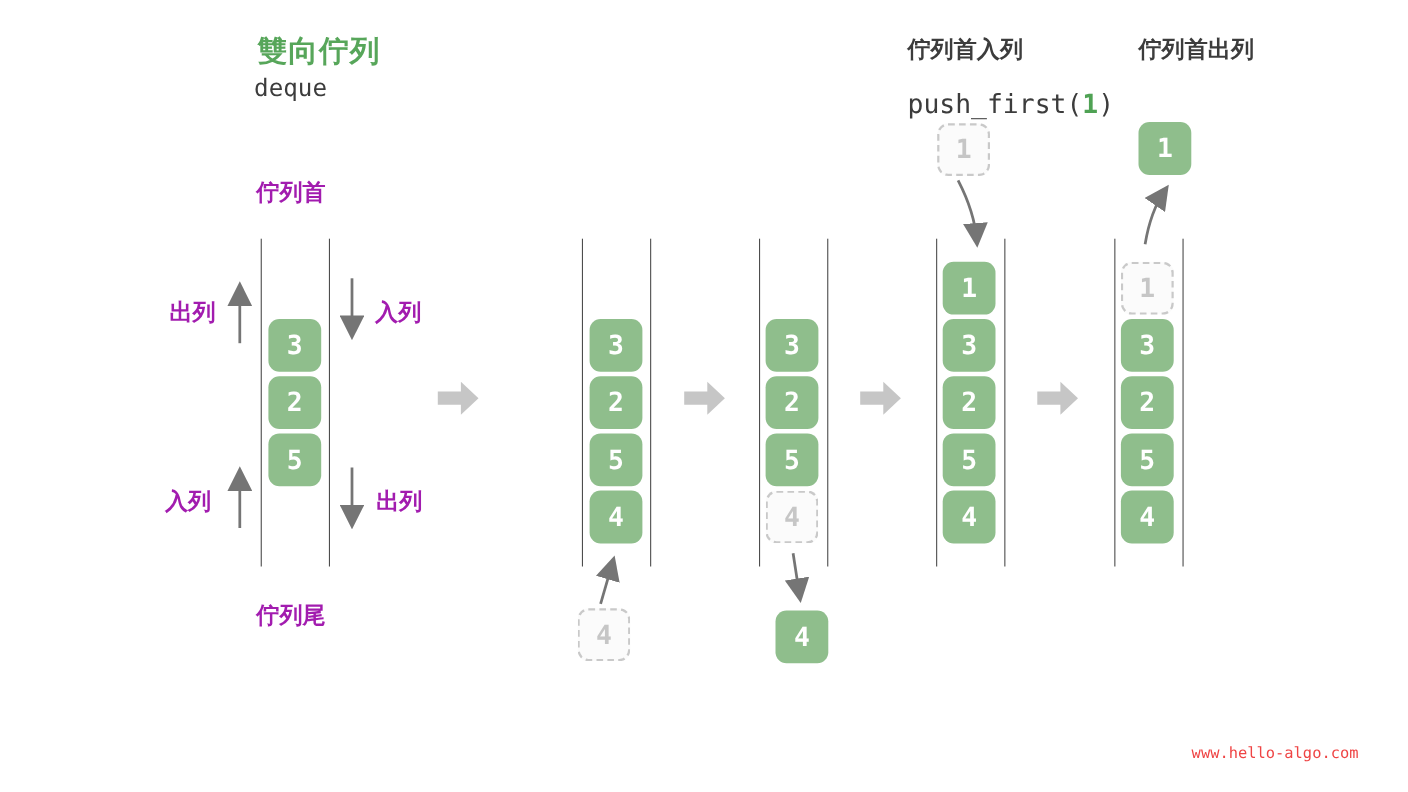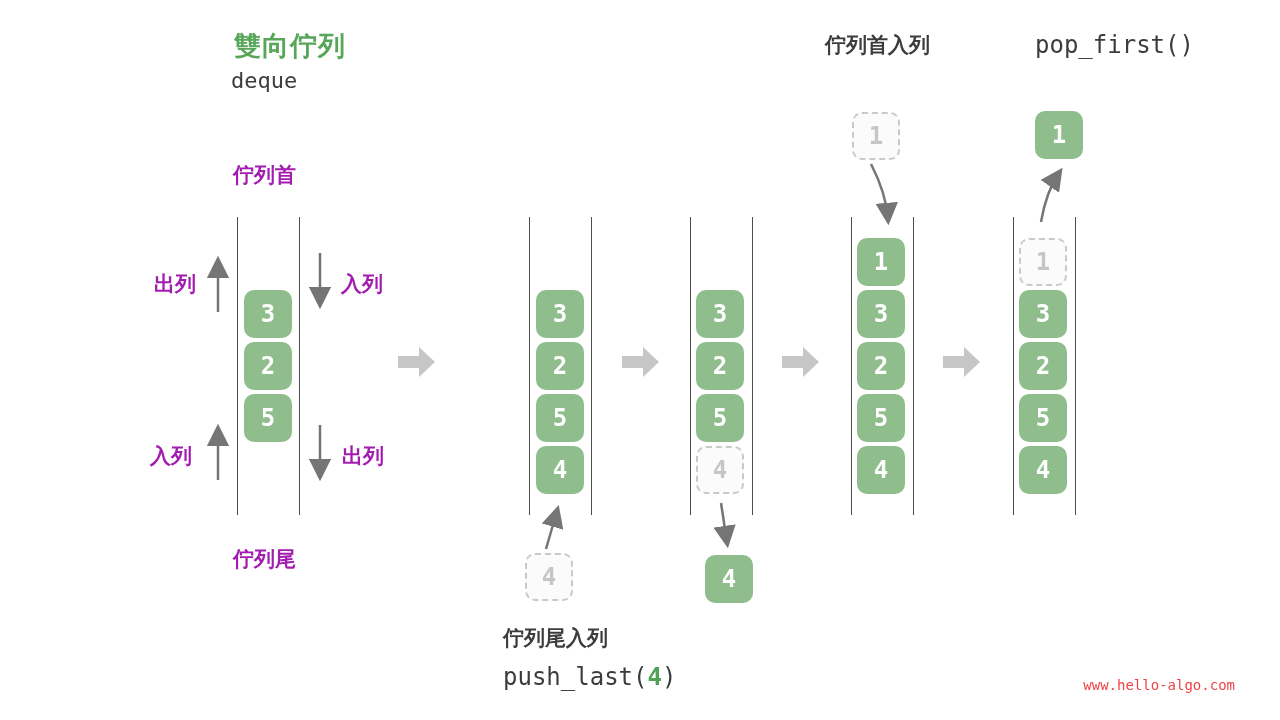--- a/index.html
+++ b/index.html
@@ -39,21 +39,21 @@
   
   .side-label{position:absolute;font-size:21px;font-weight:bold;color:#a21caf;}
   #lbl-front{left:233px;top:161px}
   #lbl-tail{left:233px;top:545px}
   #lbl-out-tl{left:154px;top:270px}
   #lbl-in-tr{left:341px;top:270px}
   #lbl-in-bl{left:150px;top:442px}
   #lbl-out-br{left:342px;top:442px}
 
   
-  .op{position:absolute;display:flex;flex-direction:column;gap:11px;justify-content:space-between;}
+  .op{position:absolute;display:flex;flex-direction:column;gap:22px;justify-content:space-between;}
   #op-push-first{left:825px;top:31px}
   #op-pop-first{left:1035px;top:31px}
   #op-push-last{left:503px;top:624px}
   #op-pop-last{left:704px;top:624px}
   .op-label{font-size:21px;font-weight:bold;color:#3C3C3C;}
   .op-code{font-family:"DejaVu Sans Mono",monospace;font-size:24px;color:#3C3C3C;white-space:nowrap;}
   .op-code .arg{color:#4FA254;font-weight:bold;}
 
   
   #arrows{position:absolute;left:0;top:0;width:1280px;height:720px;pointer-events:none;}
@@ -109,27 +109,24 @@
   <div class="cell solid c5 r3">5</div>
   <div class="cell solid c5 r4">4</div>
 
   <div class="cell ghost float-push-last">4</div>
   <div class="cell solid float-pop-last">4</div>
   <div class="cell ghost float-push-first">1</div>
   <div class="cell solid float-pop-first">1</div>
 
   <div id="op-push-first" class="op">
     <div class="op-label">佇列首入列</div>
+    <div class="op-code"><span>push_first(</span><span class="arg">1</span><span>)</span></div>
   </div>
   <div id="op-pop-first" class="op">
-    <div class="op-code">pop_first()</div>
-  </div>
-  <div id="op-push-last" class="op">
-    <div class="op-label">佇列尾入列</div>
-    <div class="op-code"><span>push_last(</span><span class="arg">4</span><span>)</span></div>
+    <div class="op-label">佇列首出列</div>
   </div>
   <div id="op-pop-last" class="op">
   </div>
 
   <svg id="arrows" viewBox="0 0 1280 720">
     <defs>
       <marker id="ah" markerWidth="9" markerHeight="9" refX="6.5" refY="4.5" orient="auto">
         <path d="M0,0 L9,4.5 L0,9 z" fill="#757575"></path>
       </marker>
     </defs>

